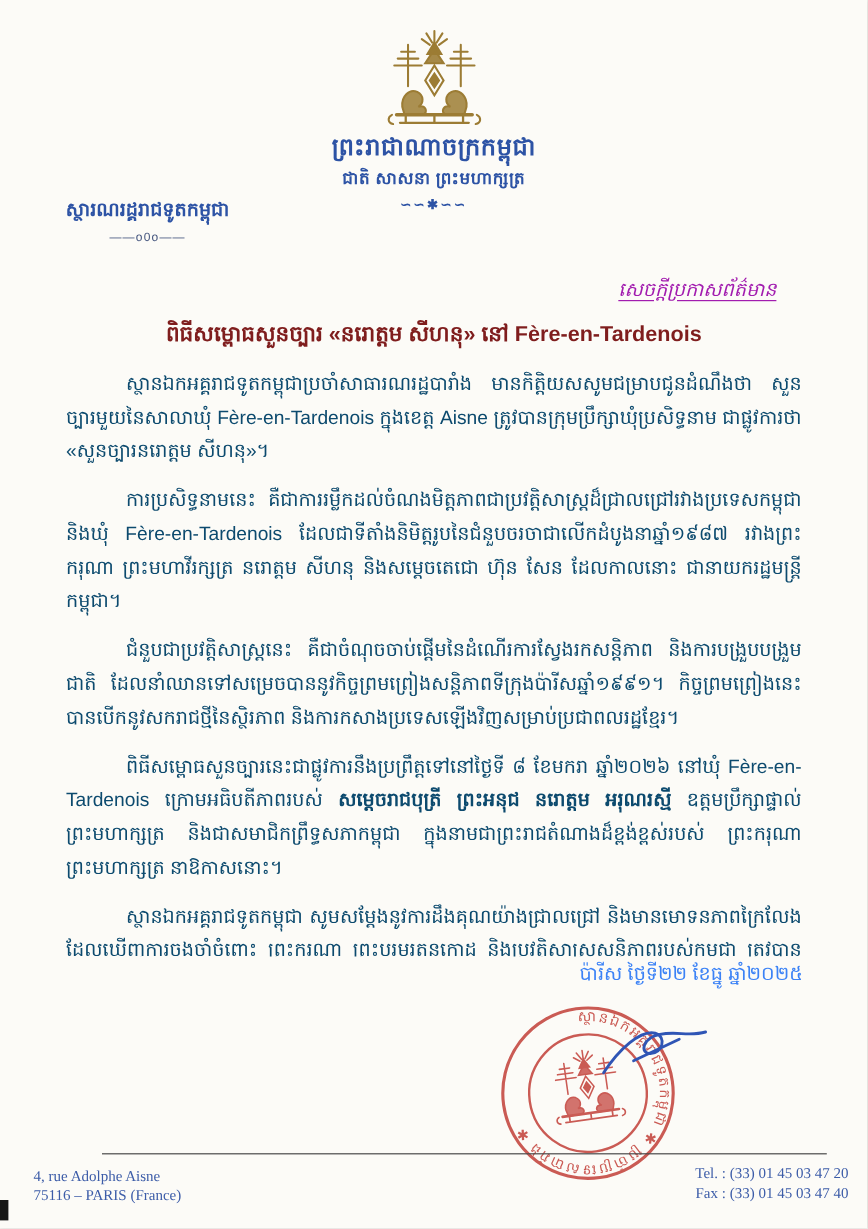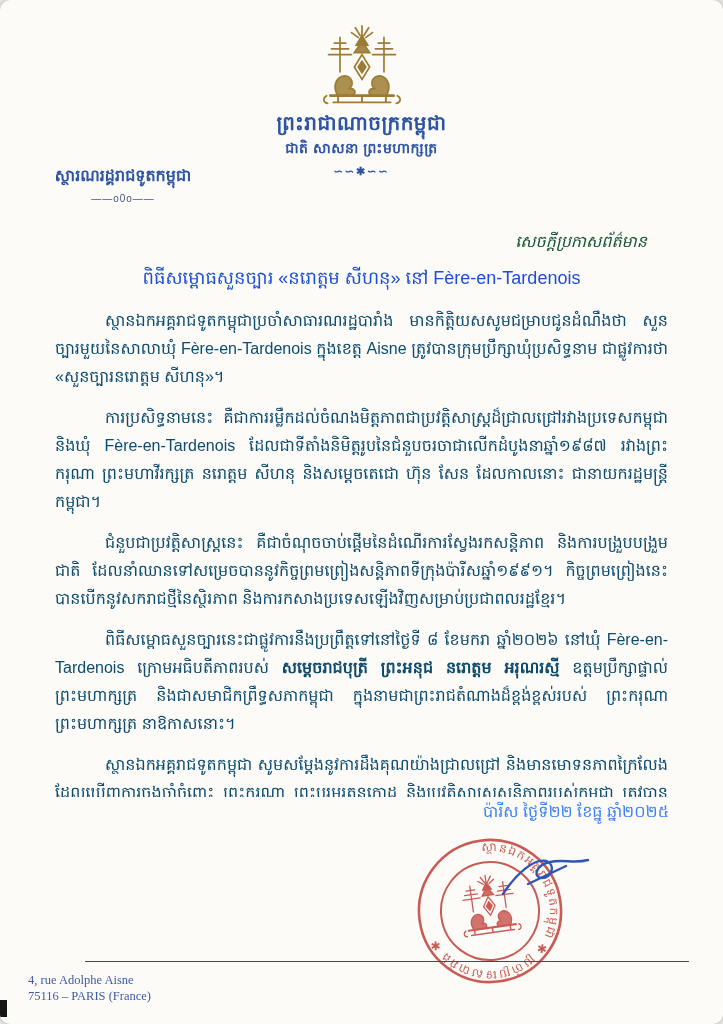--- a/index.html
+++ b/index.html
@@ -2,37 +2,36 @@
 <html><head>
 <meta charset="utf-8">
 <style>
   * { margin:0; padding:0; box-sizing:border-box; }
   html,body { background:#e9e7e2; }
   body { font-family:"Liberation Sans", sans-serif; }
   .page {
     position:relative; width:723px; height:1024px; margin:0 auto;
     background:#fcfbf7; overflow:hidden;
     box-shadow:0 0 4px rgba(0,0,0,.25);
-    border-radius:10px;
   }
   
   .arms-top { position:absolute; top:24px; left:0; right:0; display:flex; justify-content:center; }
   .arms-gold { color:#9c7c34; }
   .kingdom-block { position:absolute; top:110px; left:0; right:0; text-align:center; color:#2d53a5; font-weight:bold; }
   .kingdom-line1 { font-size:20px; line-height:26px; letter-spacing:.5px; }
   .kingdom-line2 { font-size:14px; line-height:25px; letter-spacing:.5px; }
   .kingdom-orn { font-size:11px; line-height:14px; margin-top:3px; letter-spacing:2px; }
   .embassy-block { position:absolute; top:164px; left:20px; width:206px; text-align:center; color:#2d53a5; font-weight:bold; }
   .embassy-line1 { font-size:16px; line-height:24px; }
   .embassy-line2 { font-size:16px; line-height:23px; }
   .embassy-orn { font-size:10px; line-height:12px; margin-top:5px; color:#44557e; letter-spacing:1px; font-weight:normal; }
   
-  .doc-type { position:absolute; top:231px; right:76px; font-size:16px; font-style:italic; color:#14532d;
-              text-underline-offset:3px; }
-  .doc-title { position:absolute; top:266px; left:0; right:0; text-align:center; font-size:18px; font-weight:normal; color:#1d4ed8; }
+  .doc-type { position:absolute; top:231px; right:76px; font-size:16px; font-style:italic; color:#a21caf;
+              text-decoration:underline; text-underline-offset:3px; }
+  .doc-title { position:absolute; top:266px; left:0; right:0; text-align:center; font-size:18px; font-weight:bold; color:#7f1d1d; }
   
   .body-block { position:absolute; top:307px; left:55px; width:613px; height:490px; overflow:hidden; }
   .body-block p { font-size:16px; line-height:28px; text-align:justify; text-indent:50px; color:#0c4a6e; margin:0 0 13px 0; }
   .bold-names { font-weight:bold; }
   .dateline { position:absolute; top:801px; right:54px; font-size:16px; color:#3b82f6; }
   
   .stamp-wrap { position:absolute; left:414px; top:835px; width:152px; height:152px;
                 transform:rotate(-8deg); opacity:.88; }
   .stamp-red { color:#c4453e; }
   .signature-wrap { position:absolute; left:498px; top:850px; width:100px; height:58px; }
@@ -122,15 +121,19 @@
         <path d="M30,34 L68,16"></path>
       </g>
     </svg>
   </div>
 
   <div class="footer-rule"></div>
   <div class="footer-address">
     <div>4, rue Adolphe Aisne</div>
     <div>75116 – PARIS (France)</div>
   </div>
+  <div class="footer-contact">
+    <div>Tel. : (33) 01 45 03 47 20</div>
+    <div>Fax : (33) 01 45 03 47 40</div>
+  </div>
 
   <div class="corner-mark"></div>
 </div>
 
 </body></html>

